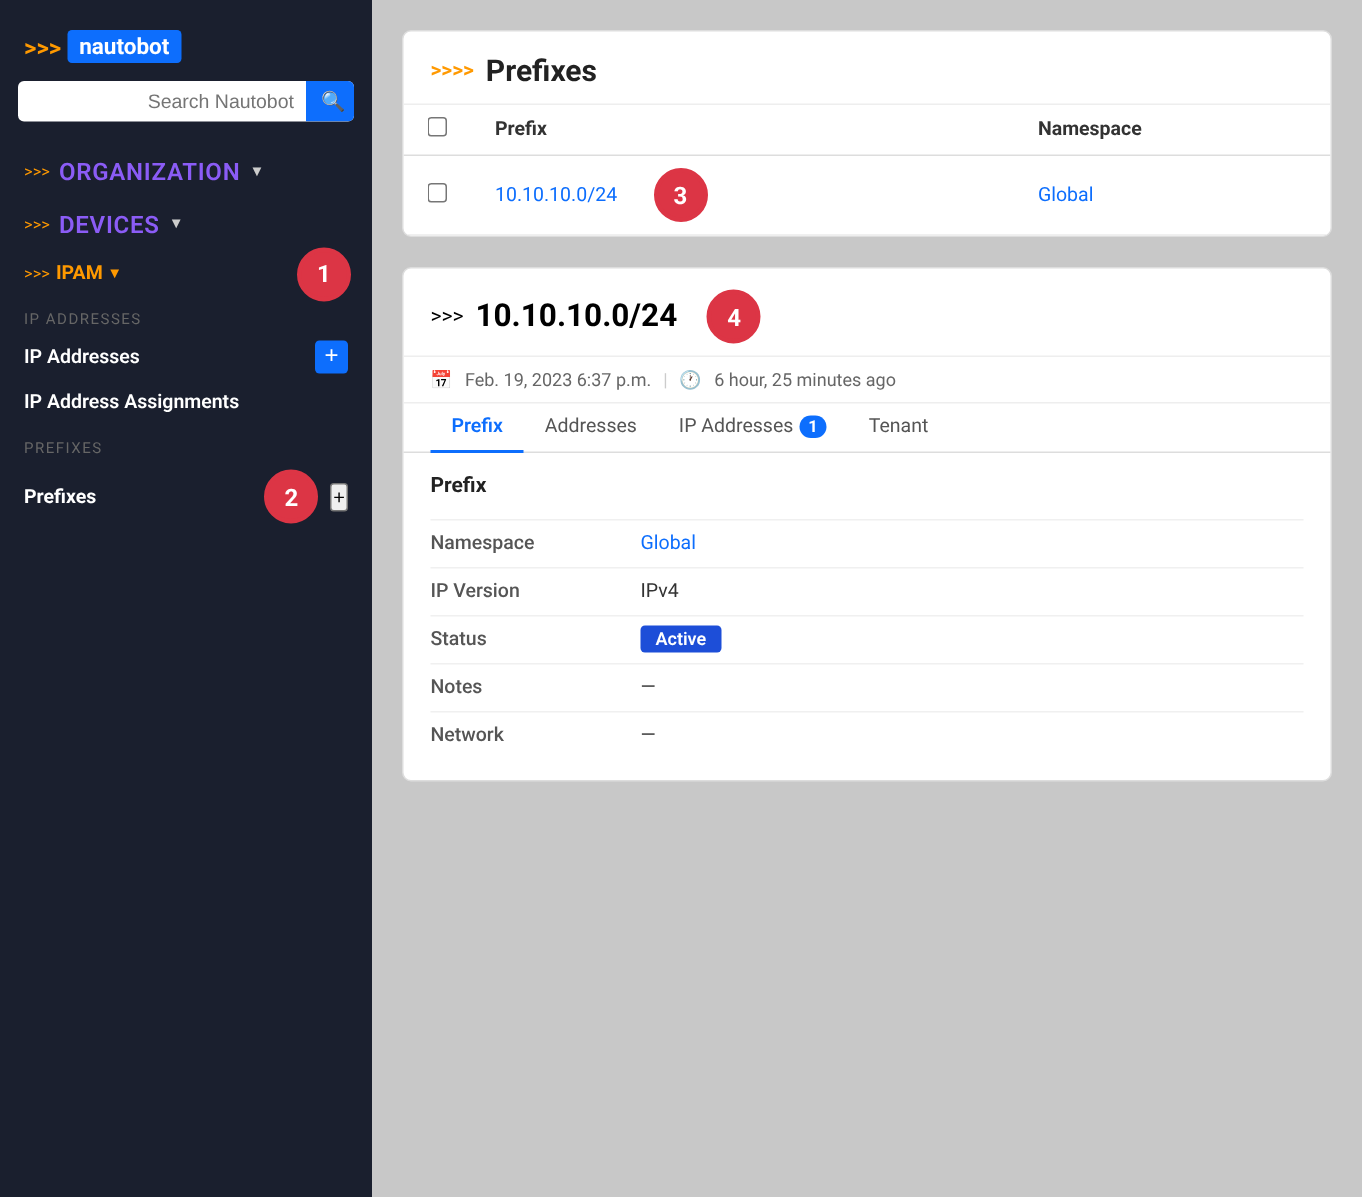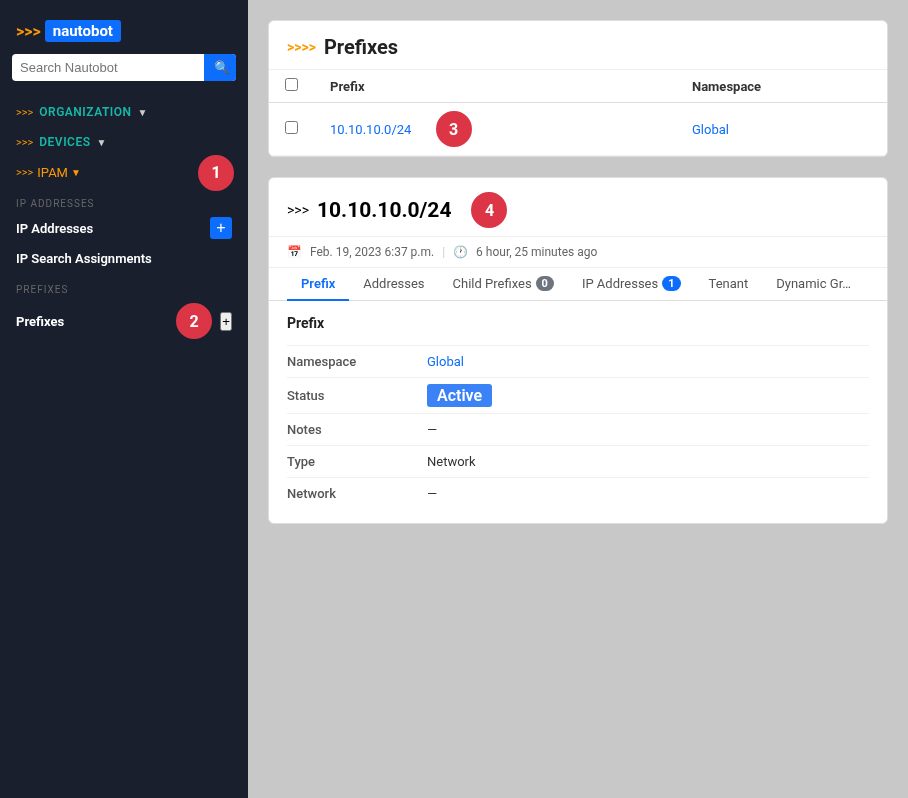--- a/index.html
+++ b/index.html
@@ -55,20 +55,21 @@
       overflow: hidden;
     }
 
     .search-bar input {
       border: none;
       outline: none;
       padding: 6px 8px;
       font-size: 13px;
       flex: 1;
       background: transparent;
+      text-align: right;
     }
 
     .search-bar button {
       background: #0d6efd;
       border: none;
       color: #fff;
       padding: 6px 10px;
       cursor: pointer;
       font-size: 13px;
     }
@@ -82,22 +83,22 @@
       cursor: pointer;
       gap: 6px;
     }
 
     .nav-header .arrows {
       color: #f90;
       font-size: 11px;
     }
 
     .nav-header .label {
-      color: #14b8a6;
-      font-size: 12px;
+      color: #8b5cf6;
+      font-size: 16px;
       letter-spacing: 0.5px;
       font-weight: 600;
     }
 
     .nav-header .caret {
       color: #ccc;
       font-size: 10px;
     }
 
     .nav-sub-section {
@@ -304,25 +305,25 @@
     .detail-row .field-value {
       color: #333;
     }
 
     .detail-row .field-value a {
       color: #0d6efd;
       text-decoration: none;
     }
 
     .status-badge {
-      background: #3b82f6;
+      background: #1d4ed8;
       color: #fff;
       padding: 2px 10px;
       border-radius: 3px;
-      font-size: 16px;
+      font-size: 12px;
       font-weight: 600;
     }
 
     
     .annotation-circle {
       display: inline-flex;
       align-items: center;
       justify-content: center;
       width: 36px;
       height: 36px;
@@ -342,21 +343,21 @@
     }
 
     .nav-ipam-row .arrows {
       color: #f90;
       font-size: 11px;
       margin-right: 4px;
     }
 
     .nav-ipam-row .ipam-label {
       color: #f90;
-      font-weight: 400;
+      font-weight: 700;
       font-size: 13px;
     }
 
     .nav-ipam-row .caret {
       color: #f90;
       font-size: 10px;
       margin-left: 3px;
     }
 
     .annotation-1 {
@@ -443,21 +444,21 @@
 
   <div class="nav-sub-section">
     <div class="nav-sub-label">IP ADDRESSES</div>
 
     <div class="nav-item">
       <span>IP Addresses</span>
       <button class="plus-btn">+</button>
     </div>
 
     <div class="nav-item">
-      <span>IP Search Assignments</span>
+      <span>IP Address Assignments</span>
     </div>
   </div>
 
   <div class="nav-sub-section">
     <div class="nav-sub-label">PREFIXES</div>
 
     <div class="prefixes-row">
       <span class="prefixes-label">Prefixes</span>
       <div class="prefixes-right">
         <div class="annotation-circle annotation-2">2</div>
@@ -524,62 +525,55 @@
     </div>
 
     <div class="tabs">
       <div class="tab active">
         <span>Prefix</span>
       </div>
       <div class="tab">
         <span>Addresses</span>
       </div>
       <div class="tab">
-        <span>Child Prefixes</span>
-        <span class="tab-badge zero">0</span>
-      </div>
-      <div class="tab">
         <span>IP Addresses</span>
         <span class="tab-badge">1</span>
       </div>
       <div class="tab">
         <span>Tenant</span>
-      </div>
-      <div class="tab">
-        <span>Dynamic Gr…</span>
       </div>
     </div>
 
     <div class="detail-section">
       <div class="detail-section-title">Prefix</div>
 
       <div class="detail-row">
         <span class="field-name">Namespace</span>
         <span class="field-value">
           <a href="#">Global</a>
         </span>
       </div>
 
+      <div class="detail-row">
+        <span class="field-name">IP Version</span>
+        <span class="field-value">IPv4</span>
+      </div>
 
       <div class="detail-row">
         <span class="field-name">Status</span>
         <span class="field-value">
           <span class="status-badge">Active</span>
         </span>
       </div>
 
       <div class="detail-row">
         <span class="field-name">Notes</span>
         <span class="field-value">—</span>
       </div>
 
-      <div class="detail-row">
-        <span class="field-name">Type</span>
-        <span class="field-value">Network</span>
-      </div>
 
       <div class="detail-row">
         <span class="field-name">Network</span>
         <span class="field-value">—</span>
       </div>
 
     </div>
   </div>
 
 </div>

